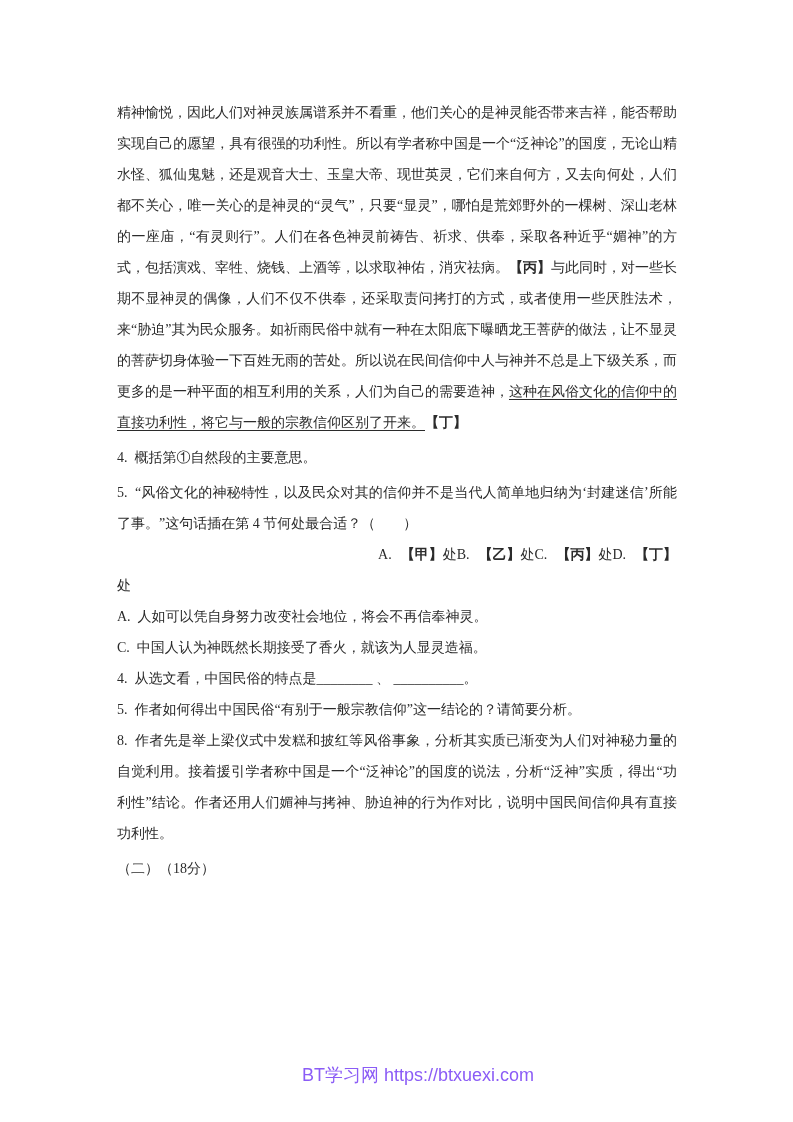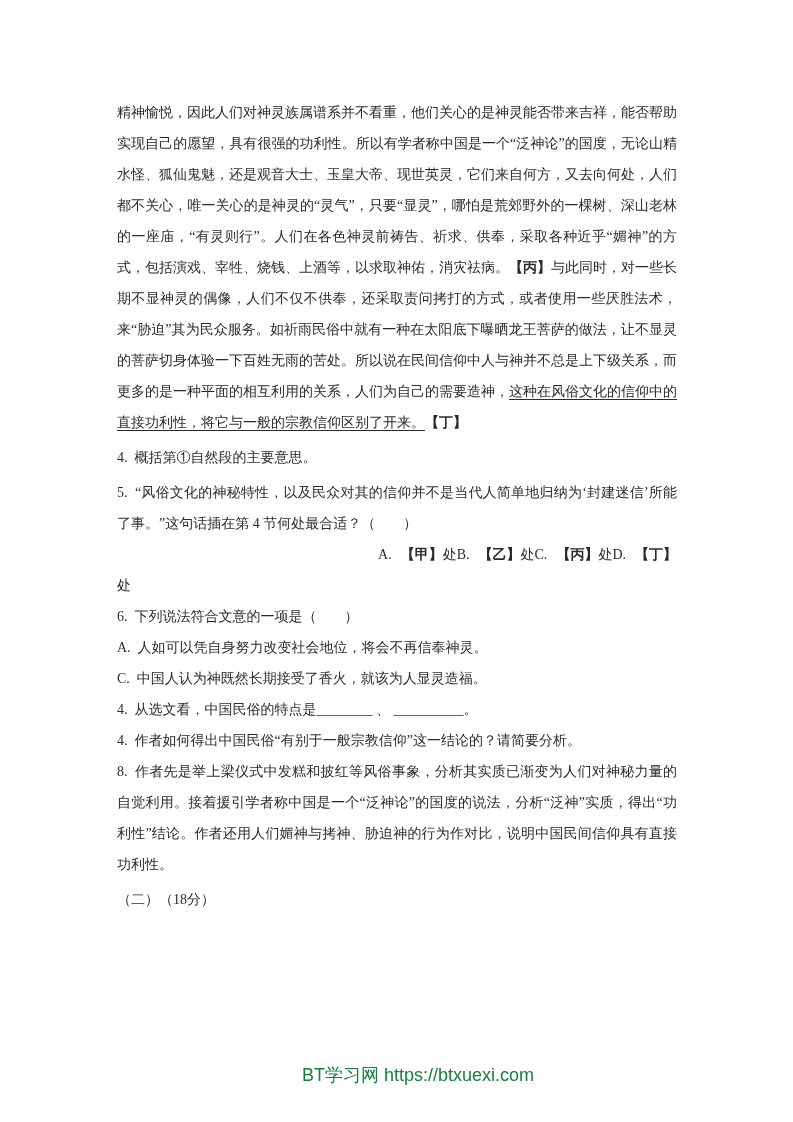--- a/index.html
+++ b/index.html
@@ -32,21 +32,21 @@
   }
   .opt-row .opt { white-space: nowrap; }
   .opt-row .opt .pfx { margin-right: 9px; }
   .watermark {
     position: absolute;
     left: 0; right: 0;
     top: 1063px;
     text-align: center;
     font-family: "Liberation Sans", "DejaVu Sans", sans-serif;
     font-size: 18px;
-    color: #15803d;
+    color: #8b5cf6;
     text-decoration: none;
     margin-left: 43px;
   }
 </style>
 </head>
 <body>
 
 <div class="page">
   <div class="content">
 
@@ -57,26 +57,25 @@
     <p class="qline mt4">5.  “风俗文化的神秘特性，以及民众对其的信仰并不是当代人简单地归纳为‘封建迷信’所能了事。”这句话插在第 4 节何处最合适？（　　）</p>
 
     <div class="opt-row">
       <span class="opt"><span class="pfx">A.</span><span class="b">【甲】</span><span>处</span></span>
       <span class="opt"><span class="pfx">B.</span><span class="b">【乙】</span><span>处</span></span>
       <span class="opt"><span class="pfx">C.</span><span class="b">【丙】</span><span>处</span></span>
       <span class="opt"><span class="pfx">D.</span><span class="b">【丁】</span><span></span></span>
     </div>
     <p class="qline">处</p>
 
-    <p class="qline">6.  下列说法符合文意的一项是（　　）</p>
     <p class="qline">A.  人如可以凭自身努力改变社会地位，将会不再信奉神灵。</p>
     <p class="qline">C.  中国人认为神既然长期接受了香火，就该为人显灵造福。</p>
 
     <p class="qline">4.  从选文看，中国民俗的特点是________ 、 __________。</p>
-    <p class="qline">4.  作者如何得出中国民俗“有别于一般宗教信仰”这一结论的？请简要分析。</p>
+    <p class="qline">5.  作者如何得出中国民俗“有别于一般宗教信仰”这一结论的？请简要分析。</p>
 
 
 
     <p class="qline">8.  作者先是举上梁仪式中发糕和披红等风俗事象，分析其实质已渐变为人们对神秘力量的自觉利用。接着援引学者称中国是一个“泛神论”的国度的说法，分析“泛神”实质，得出“功利性”结论。作者还用人们媚神与拷神、胁迫神的行为作对比，说明中国民间信仰具有直接功利性。</p>
 
     <p class="qline mt4">（二）（18分）</p>
 
   </div>
 
   <a class="watermark" href="#">BT学习网 https://btxuexi.com</a>

